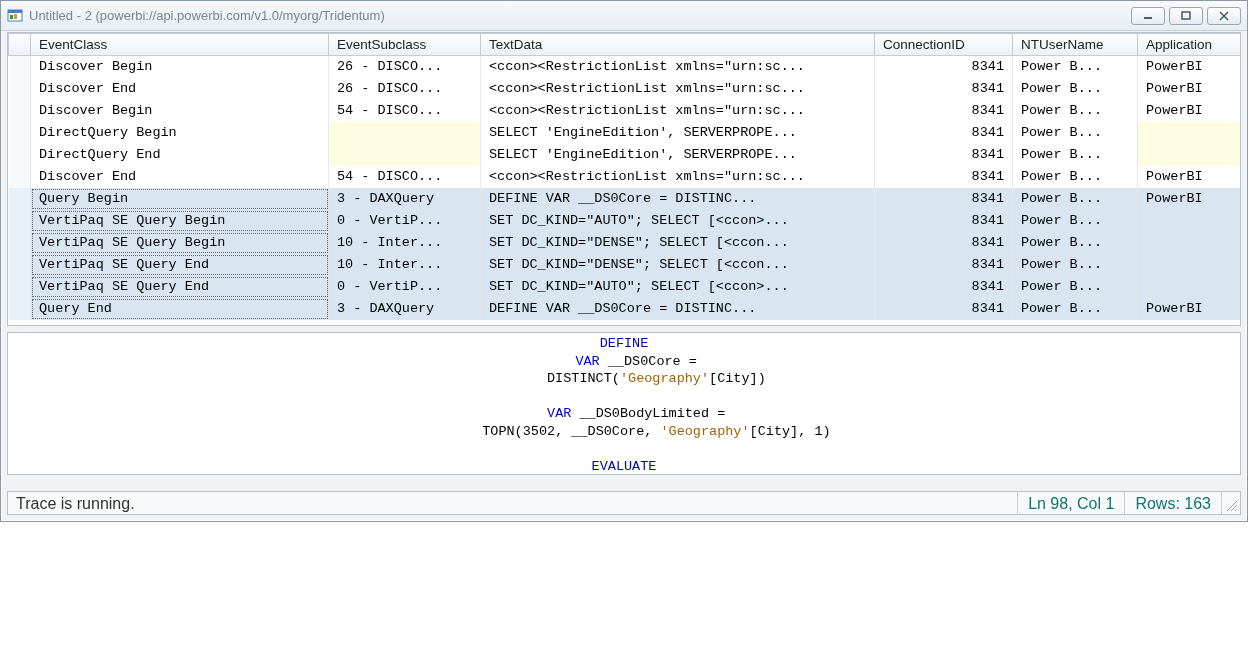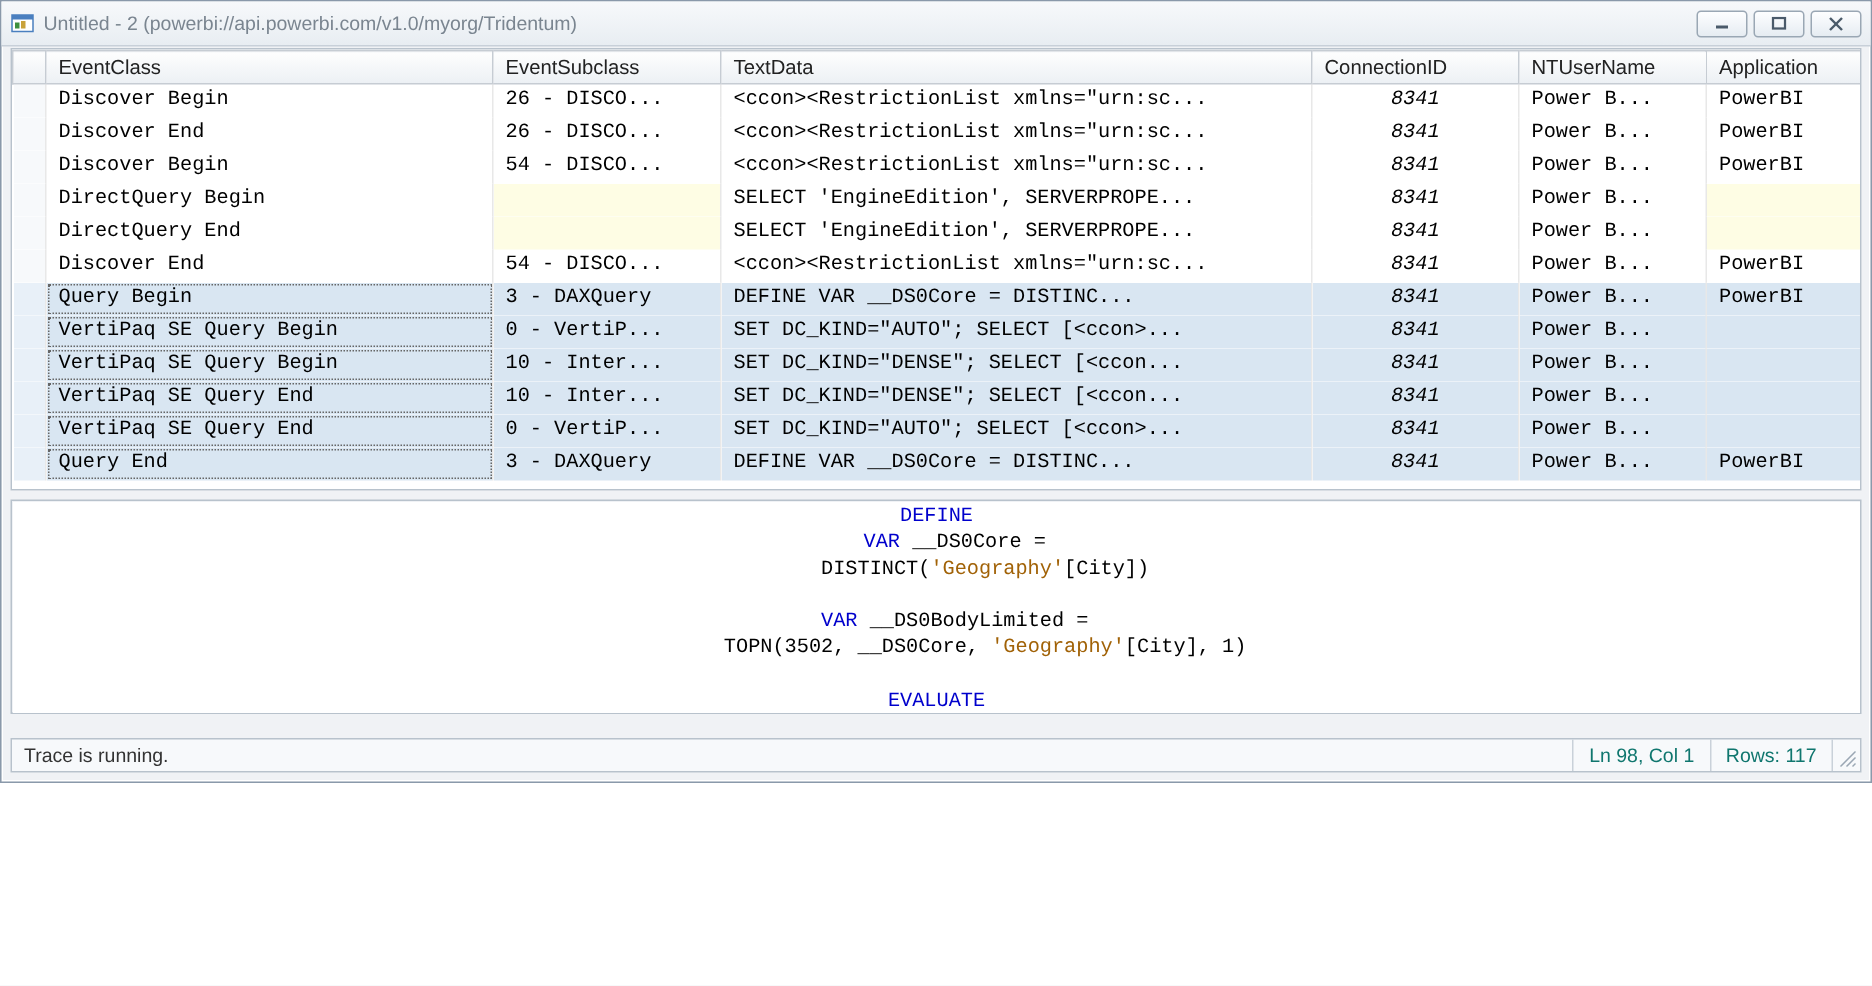--- a/index.html
+++ b/index.html
@@ -101,21 +101,21 @@
   table.trace col.event { width:298px; }
   table.trace col.sub   { width:152px; }
   table.trace col.textd { width:394px; }
   table.trace col.conn  { width:138px; }
   table.trace col.ntu   { width:125px; }
   table.trace col.app   { width:131px; }
   td.rowh {
     background:#f7f9fb;
     border-right:1px solid #c6ccd3;
   }
-  td.conn { text-align:center; padding-right:12px;font-style:italic; }
+  td.conn { text-align:right; padding-right:12px; }
   tr.selected td { background:#d9e6f2 !important; }
   tr.selected td.rowh { background:#e8f0f8 !important; }
   tr.selected td.event {
     outline: 1px dotted #666;
     outline-offset:-2px;
   }
   tr.yellow td.sub { background:#fefde4; }
   tr.yellow td.app { background:#fefde4; }
   .detail-area {
     margin-top:6px;
@@ -132,21 +132,21 @@
   }
   .kw-blue { color:#0000cc; }
   .kw-red  { color:#a16207; }
   .statusbar {
     margin-top:16px;
     height:24px;
     display:flex;
     align-items:stretch;
     border:1px solid #b8c2cc;
     background:#f7f9fb;
-    font-size:13px;
+    font-size:16px;
   }
   .status-left {
     flex:1;
     padding:3px 8px;
     border-right:1px solid #c9d1d9;
     color:#333;
   }
   .status-cell {
     padding:3px 10px;
     border-right:1px solid #c9d1d9;
@@ -344,21 +344,21 @@
         TOPN(3502, __DS0Core, <span class="kw-red">'Geography'</span>[City], 1)
 
 <span class="kw-blue">EVALUATE</span>
     __DS0BodyLimited
 
 <span class="kw-blue">ORDER</span> <span class="kw-blue">BY</span></div>
 
     <div class="statusbar">
       <div class="status-left">Trace is running.</div>
       <div class="status-cell">Ln 98, Col 1</div>
-      <div class="status-cell">Rows: 117</div>
+      <div class="status-cell">Rows: 163</div>
       <div class="resize-grip">
         <svg width="14" height="14">
           <line x1="3" y1="13" x2="13" y2="3" stroke="#9aa7b4"></line>
           <line x1="7" y1="13" x2="13" y2="7" stroke="#9aa7b4"></line>
           <line x1="11" y1="13" x2="13" y2="11" stroke="#9aa7b4"></line>
         </svg>
       </div>
     </div>
 
   </div>

